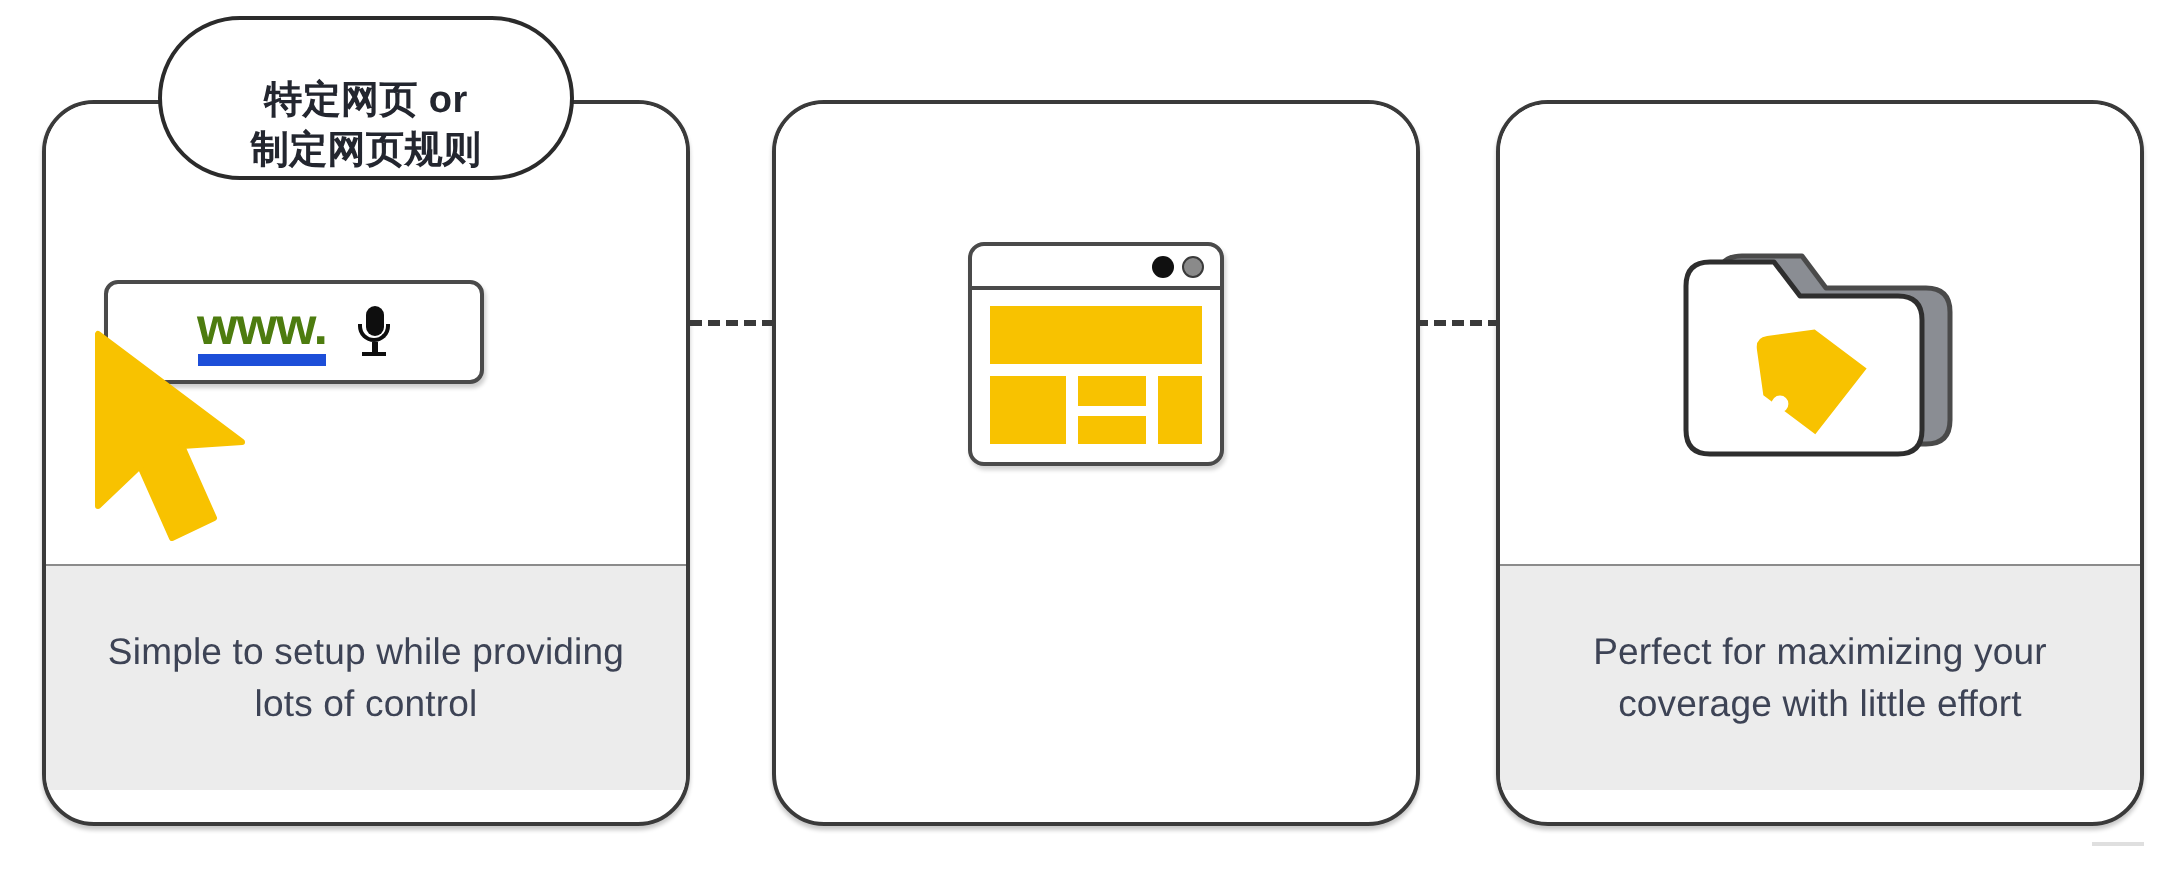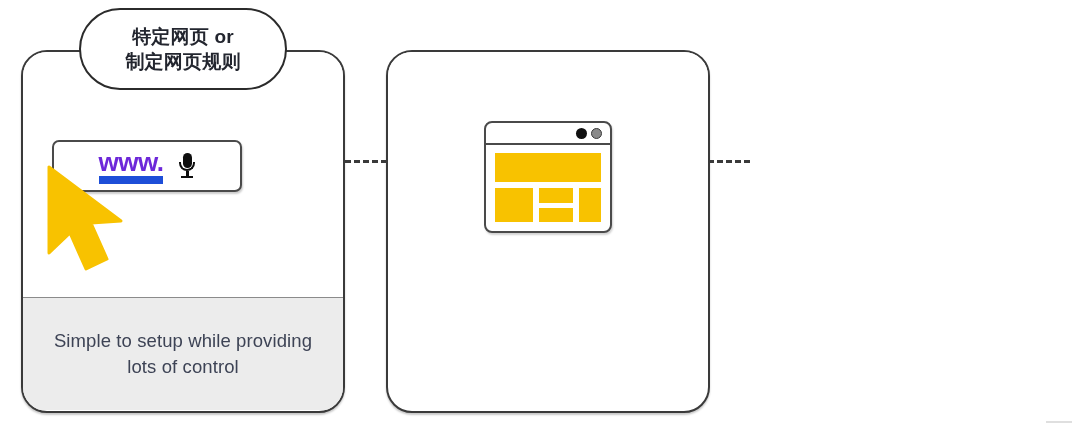--- a/index.html
+++ b/index.html
@@ -23,21 +23,21 @@
     overflow: hidden;
     box-shadow: 0 2px 2px rgba(0,0,0,0.22);
   }
   .card .body {
     position: absolute; left: 0; top: 0; right: 0;
     height: 250px;
     background: #ffffff;
     display: flex; align-items: center; justify-content: center;
   }
   .card .footer {
-    position: absolute; left: 0; right: 0; bottom: 1px;
+    position: absolute; left: 0; right: 0; bottom: 16px;
     height: 113px;
     background: #ececec;
     border-top: 1.5px solid #8b8b8b;
     display: flex; align-items: center; justify-content: center;
     padding: 0 14px;
   }
   .footer .caption {
     font-size: 18.5px;
     line-height: 1.38;
     color: #3d4355;
@@ -82,23 +82,23 @@
     position: absolute; left: 29px; top: 88px;
     width: 190px; height: 52px;
     border: 2px solid #4a4a4a;
     border-radius: 7px;
     background: #fff;
     display: flex; align-items: center; justify-content: center;
     gap: 16px;
     box-shadow: 1px 2px 2px rgba(0,0,0,0.20);
   }
   .www {
-    font-size: 26px; font-weight: bold; color: #6d28d9;
+    font-size: 26px; font-weight: bold; color: #4d7c0f;
     letter-spacing: -.5px;
-    border-bottom: 8px solid #1d4ed8;
+    border-bottom: 6px solid #1d4ed8;
     padding-bottom: 1px;
     line-height: 1;
   }
   .mic { width: 16px; height: 26px; position: relative; }
   .mic .cap {
     position: absolute; left: 3.5px; top: 0;
     width: 9px; height: 15px; border-radius: 5px; background: #0e0e0e;
   }
   .mic .arc {
     position: absolute; left: 0; top: 9px;
@@ -210,20 +210,43 @@
               <div class="blk"></div>
               <div class="blk"></div>
             </div>
             <div class="blk c3"></div>
           </div>
         </div>
       </div>
     </div>
   </div>
 
-
-  <div class="pill" style="left:79px; width:208px;">
+  <div class="card" style="left:748px;">
+    <div class="body">
+      <div class="folderwrap">
+
+        <svg class="folder-back" viewBox="0 0 136 110" xmlns="http://www.w3.org/2000/svg">
+          <path d="M12 22 Q12 10 24 10 L54 10 L66 26 L116 26 Q128 26 128 38 L128 92 Q128 104 116 104 L24 104 Q12 104 12 92 Z" fill="#8A8D93" stroke="#4A4A4A" stroke-width="2.5" stroke-linejoin="round"></path>
+        </svg>
+
+        <svg class="folder-front" viewBox="0 0 136 110" xmlns="http://www.w3.org/2000/svg">
+          <path d="M6 20 Q6 8 18 8 L50 8 L63 25 L112 25 Q124 25 124 37 L124 92 Q124 104 112 104 L18 104 Q6 104 6 92 Z" fill="#FFFFFF" stroke="#2E2E2E" stroke-width="2.5" stroke-linejoin="round"></path>
+        </svg>
+
+        <svg class="tag" width="60" height="58" viewBox="0 0 60 58" xmlns="http://www.w3.org/2000/svg">
+          <path d="M34 3 L57 26 L27 55 L4 32 L4 9 Q4 3 10 3 Z" fill="#F8C200" transform="rotate(-8 30 29)"></path>
+          <circle cx="13" cy="40" r="4.2" fill="#FFFFFF"></circle>
+        </svg>
+
+      </div>
+    </div>
+    <div class="footer">
+      <div class="caption">Perfect for maximizing your coverage with little effort</div>
+    </div>
+  </div>
+
+  <div class="pill" style="left:79px; width:208px;align-items:flex-end;">
     <div class="pill-text">特定网页 or
 制定网页规则</div>
   </div>
 
   <div class="corner-mark"></div>
 </div>
 
 </body></html>

